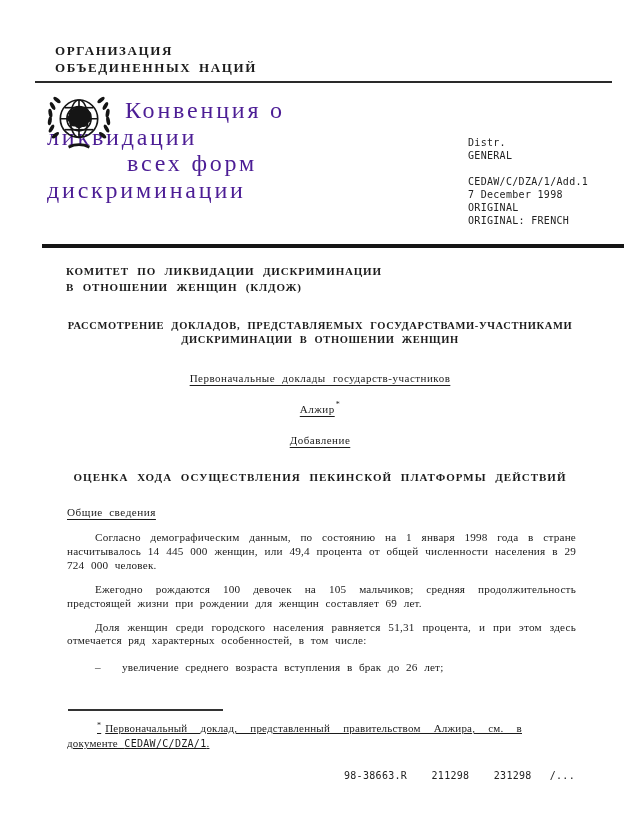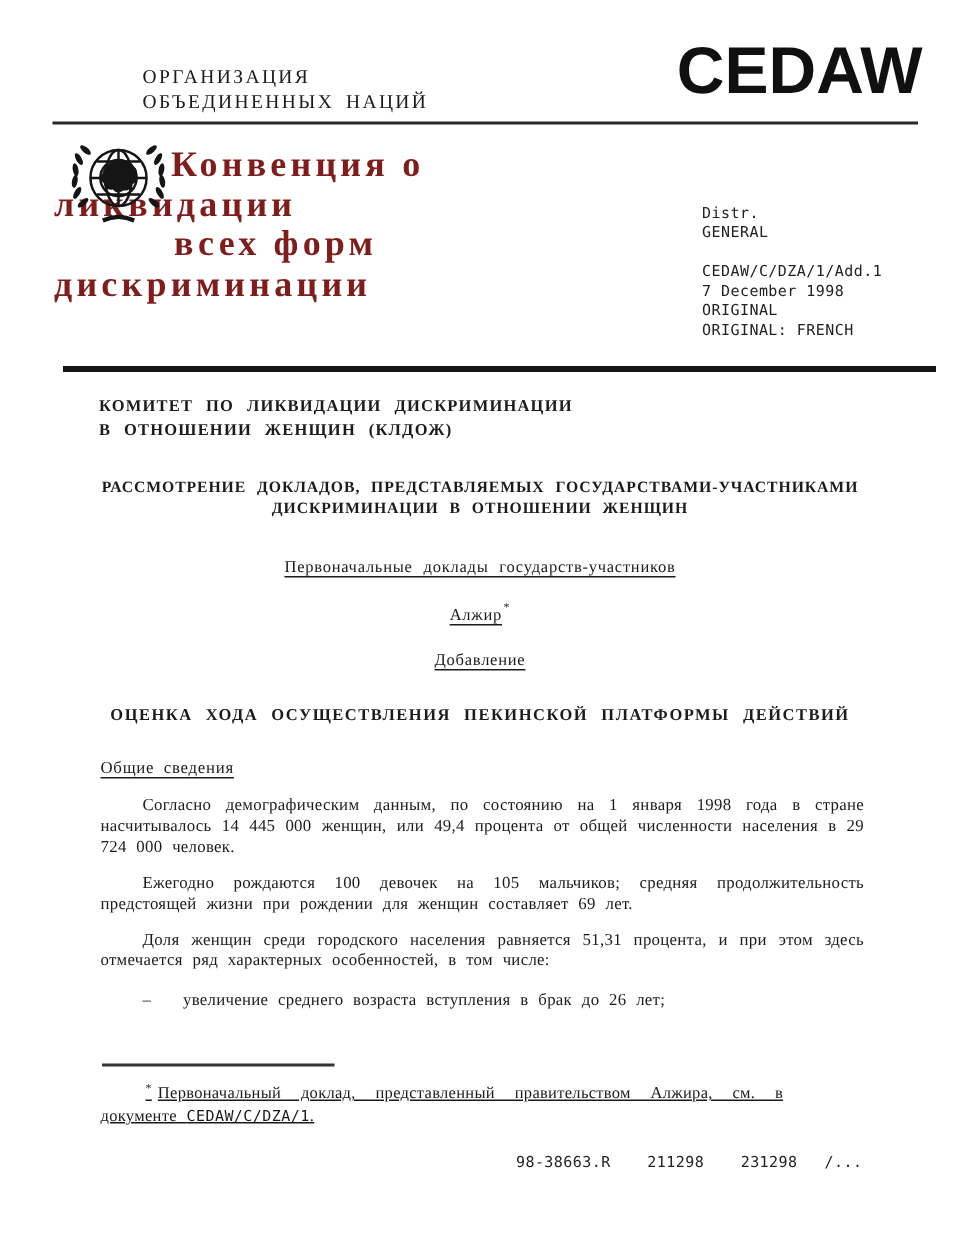--- a/index.html
+++ b/index.html
@@ -8,42 +8,41 @@
     width:640px;height:828px;
     margin:0 auto;
     background:#ffffff;
     color:#1b1b1b;
     font-family:"Liberation Serif", serif;
     overflow:hidden;
   }
   
   .org-name{
     position:absolute;left:55px;top:42px;
-    font-weight:normal;font-size:13px;line-height:17px;
-    letter-spacing:1.6px;word-spacing:3px;margin-left:40px;
+    font-weight:bold;font-size:13px;line-height:17px;
+    letter-spacing:1.6px;word-spacing:3px;
   }
   .cedaw-logo{
     position:absolute;right:25px;top:26px;
     font-family:"Liberation Sans", sans-serif;
     font-weight:bold;font-size:44px;line-height:44px;
     letter-spacing:0px;color:#101010;
   }
   .rule-thin{
     position:absolute;left:35px;top:81px;width:577px;height:2px;
     background:#2a2a2a;
   }
   
   .emblem{
     position:absolute;left:46px;top:94px;z-index:3;
   }
   .doc-title{
-    position:absolute;left:34px;top:97px;z-index:1;
+    position:absolute;left:45px;top:97px;z-index:1;
     font-size:24px;line-height:26.5px;letter-spacing:2.8px;
-    color:#7f1d1d;
-    font-weight:bold;
+    color:#4c1d95;
   }
   .doc-title .t0{margin-left:80px;}
   .doc-title .t1{margin-left:2px;}
   .doc-title .t2{margin-left:82px;}
   .doc-title .t3{margin-left:2px;}
   .doc-title .t4{margin-left:57px;}
   .distr-block{
     position:absolute;left:468px;top:136px;
     font-family:"DejaVu Sans Mono", monospace;
     font-size:10px;line-height:13px;letter-spacing:0.3px;
@@ -127,21 +126,20 @@
 </head>
 <body>
 
 <div class="page">
 
   <div class="org-name">
     <div>ОРГАНИЗАЦИЯ</div>
     <div>ОБЪЕДИНЕННЫХ НАЦИЙ</div>
   </div>
 
-  <div class="cedaw-logo">CEDAW</div>
 
   <div class="rule-thin"></div>
 
   <div class="emblem">
     <svg width="66" height="56" viewBox="0 0 120 100" aria-hidden="true">
       <g fill="#151515">
 
         <ellipse cx="17" cy="74" rx="8" ry="3.4" transform="rotate(-40 17 74)"></ellipse>
         <ellipse cx="10" cy="62" rx="8" ry="3.4" transform="rotate(-60 10 62)"></ellipse>
         <ellipse cx="7" cy="48" rx="8" ry="3.4" transform="rotate(-80 7 48)"></ellipse>

